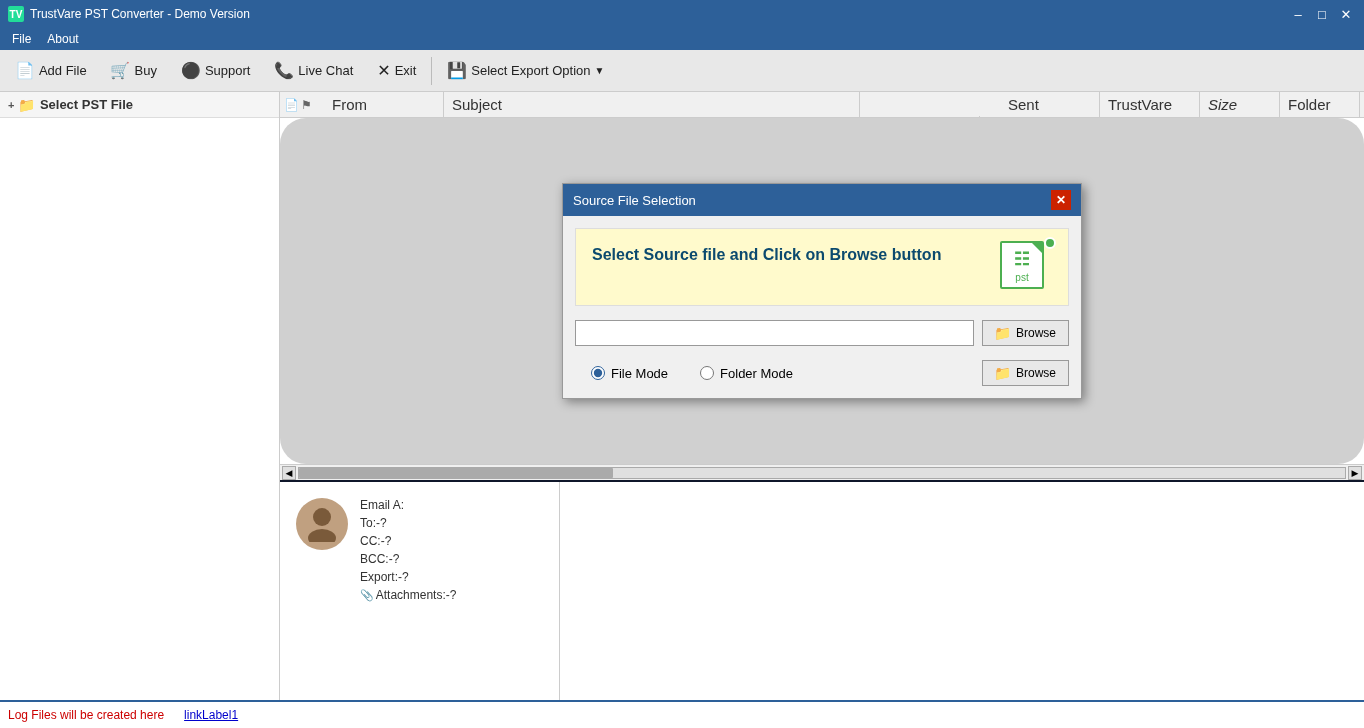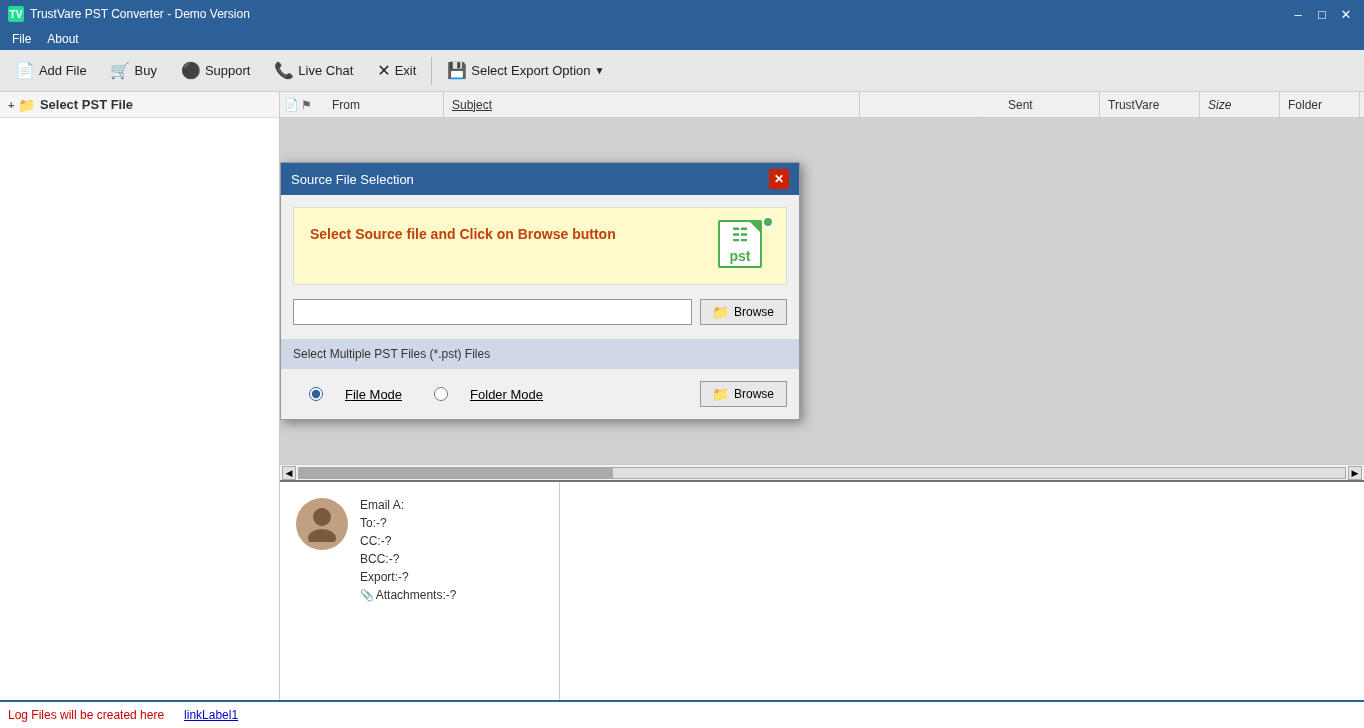--- a/index.html
+++ b/index.html
@@ -107,45 +107,45 @@
     .table-header {
       background: #f0f0f0;
       border-bottom: 1px solid #ccc;
       display: flex;
       align-items: center;
       height: 26px;
       padding: 0 4px;
       flex-shrink: 0;
     }
     .th-cell {
-      font-size: 12px; color: #333; padding: 0 8px;
+      font-size: 15px; color: #333; padding: 0 8px;
       border-right: 1px solid #ccc; height: 100%; display: flex; align-items: center;
     }
     .th-from { width: 120px; }
-    .th-subject { flex: 1; text-decoration: underline; }
+    .th-subject { flex: 1; }
     .th-to { width: 120px; margin-top: 48px; }
     .th-sent { width: 100px; margin-left: 20px; }
     .th-received { width: 100px; }
     .th-size { width: 80px; font-style: italic; }
     .th-folder { width: 80px; }
     .th-icons { width: 40px; display: flex; align-items: center; gap: 2px; font-size: 14px; color: #666; }
 
     
     .email-list-area {
       flex: 1;
       background: white;
       overflow: hidden;
       position: relative;
     }
 
     
     .bottom-preview {
       height: 220px;
       background: white;
-      border-top: 2px solid #737373;
+      border-top: 2px solid #0f172a;
       display: flex;
       flex-shrink: 0;
       gap: 47px;
     }
     .preview-left {
       width: 280px;
       border-right: 1px solid #ccc;
       padding: 16px;
       display: flex;
       align-items: flex-start;
@@ -184,21 +184,23 @@
       flex-shrink: 0;
     }
 
     
     .modal-overlay {
       position: absolute;
       top: 0; left: 0; right: 0; bottom: 0;
       background: rgba(100,100,100,0.3);
       display: flex;
       align-items: center;
+      justify-content: center;
       z-index: 100;
+      border-radius: 26px;
     }
 
     
     .dialog {
       background: #f0f0f0;
       border: 1px solid #999;
       box-shadow: 3px 3px 10px rgba(0,0,0,0.4);
       width: 520px;
       font-size: 13px;
     }
@@ -222,21 +224,21 @@
     
     .info-box {
       background: #fffacc;
       border: 1px solid #ddd;
       padding: 12px 16px;
       display: flex;
       align-items: center;
       justify-content: space-between;
       margin-bottom: 14px;
     }
-    .info-text h3 { font-size: 14px; font-weight: bold; color: #c2410c; margin-bottom: 24px; }
+    .info-text h3 { font-size: 16px; font-weight: bold; color: #0c4a6e; margin-bottom: 24px; }
     .info-text p { font-size: 12px; color: #555; }
     .pst-icon-wrapper { position: relative; display: inline-block; }
     .green-dot {
       position: absolute; top: -4px; right: -4px;
       width: 12px; height: 12px; background: #4caf50;
       border-radius: 50%; border: 2px solid white;
     }
 
     
     .section-label {
@@ -261,21 +263,21 @@
     .section-sep {
       background: #d0d8e8; padding: 8px 12px;
       font-size: 12px; color: #333; margin: 0 -12px 12px -12px;
     }
 
     
     .radio-row {
       display: flex; align-items: center; gap: 32px; margin-left: 16px;
     }
     .radio-option {
-      display: flex; align-items: center; gap: 22px; font-size: 13px; cursor: pointer; text-decoration: underline;
+      display: flex; align-items: center; gap: 6px; font-size: 13px; cursor: pointer;
     }
     .radio-input { accent-color: #2d6099; width: 14px; height: 14px; cursor: pointer; }
 
     
     .tv-logo {
       width: 16px; height: 16px; background: #2d9; border-radius: 2px;
       display: flex; align-items: center; justify-content: center;
       color: white; font-size: 10px; font-weight: bold; flex-shrink: 0;
     }
   </style>
@@ -367,37 +369,34 @@
           <div class="dialog-body">
 
             <div class="info-box">
               <div class="info-text">
                 <h3>Select Source file and Click on Browse button</h3>
               </div>
               <div class="pst-icon-wrapper" style="position:relative; width:52px; height:52px;">
                 <div style="width:44px; height:48px; background:white; border:2px solid #4caf50; border-radius:2px; display:flex; flex-direction:column; align-items:center; justify-content:center; position:relative;">
                   <div style="position:absolute; top:0; right:0; width:0; height:0; border-style:solid; border-width:0 10px 10px 0; border-color:transparent #4caf50 transparent transparent;"></div>
                   <span style="font-size:18px; color:#4caf50; font-weight:bold;">☷</span>
-                  <span style="font-size:14px; color:#4caf50; font-weight:bold; margin-top:2px;">pst</span>
+                  <span style="font-size:10px; color:#4caf50; font-weight:normal; margin-top:2px;">pst</span>
                 </div>
                 <div class="green-dot" style="position:absolute; top:-4px; right:-4px; width:12px; height:12px; background:#4caf50; border-radius:50%; border:2px solid white;"></div>
               </div>
             </div>
 
             <div class="input-row">
               <input class="file-input" type="text" value="" style="">
               <button class="browse-btn">
                 <span style="font-size:14px;">📁</span>
                 <span>Browse</span>
               </button>
             </div>
 
-            <div class="section-sep">
-              <span>Select Multiple PST Files (*.pst) Files</span>
-            </div>
             <div style="display:flex; align-items:center; justify-content:space-between;">
               <div class="radio-row">
                 <label class="radio-option">
                   <input class="radio-input" type="radio" name="mode" checked="" style="">
                   <span>File Mode</span>
                 </label>
                 <label class="radio-option">
                   <input class="radio-input" type="radio" name="mode" style="">
                   <span>Folder Mode</span>
                 </label>

